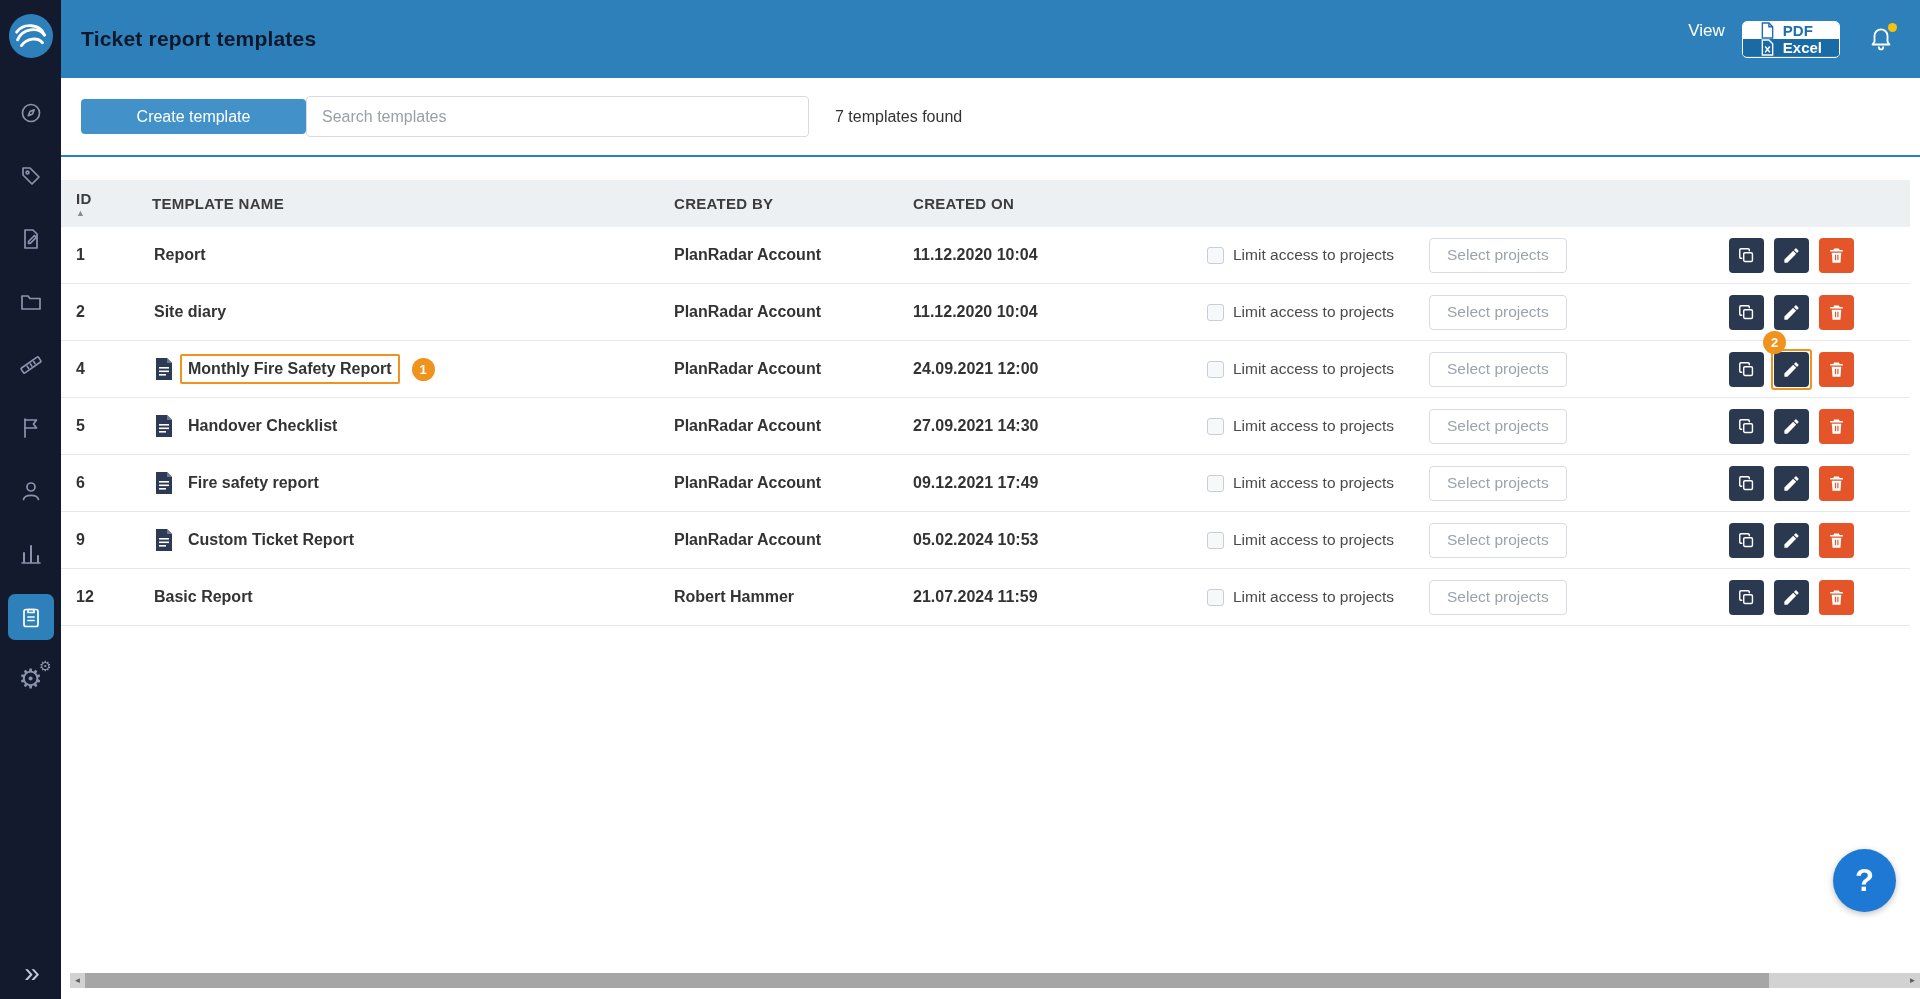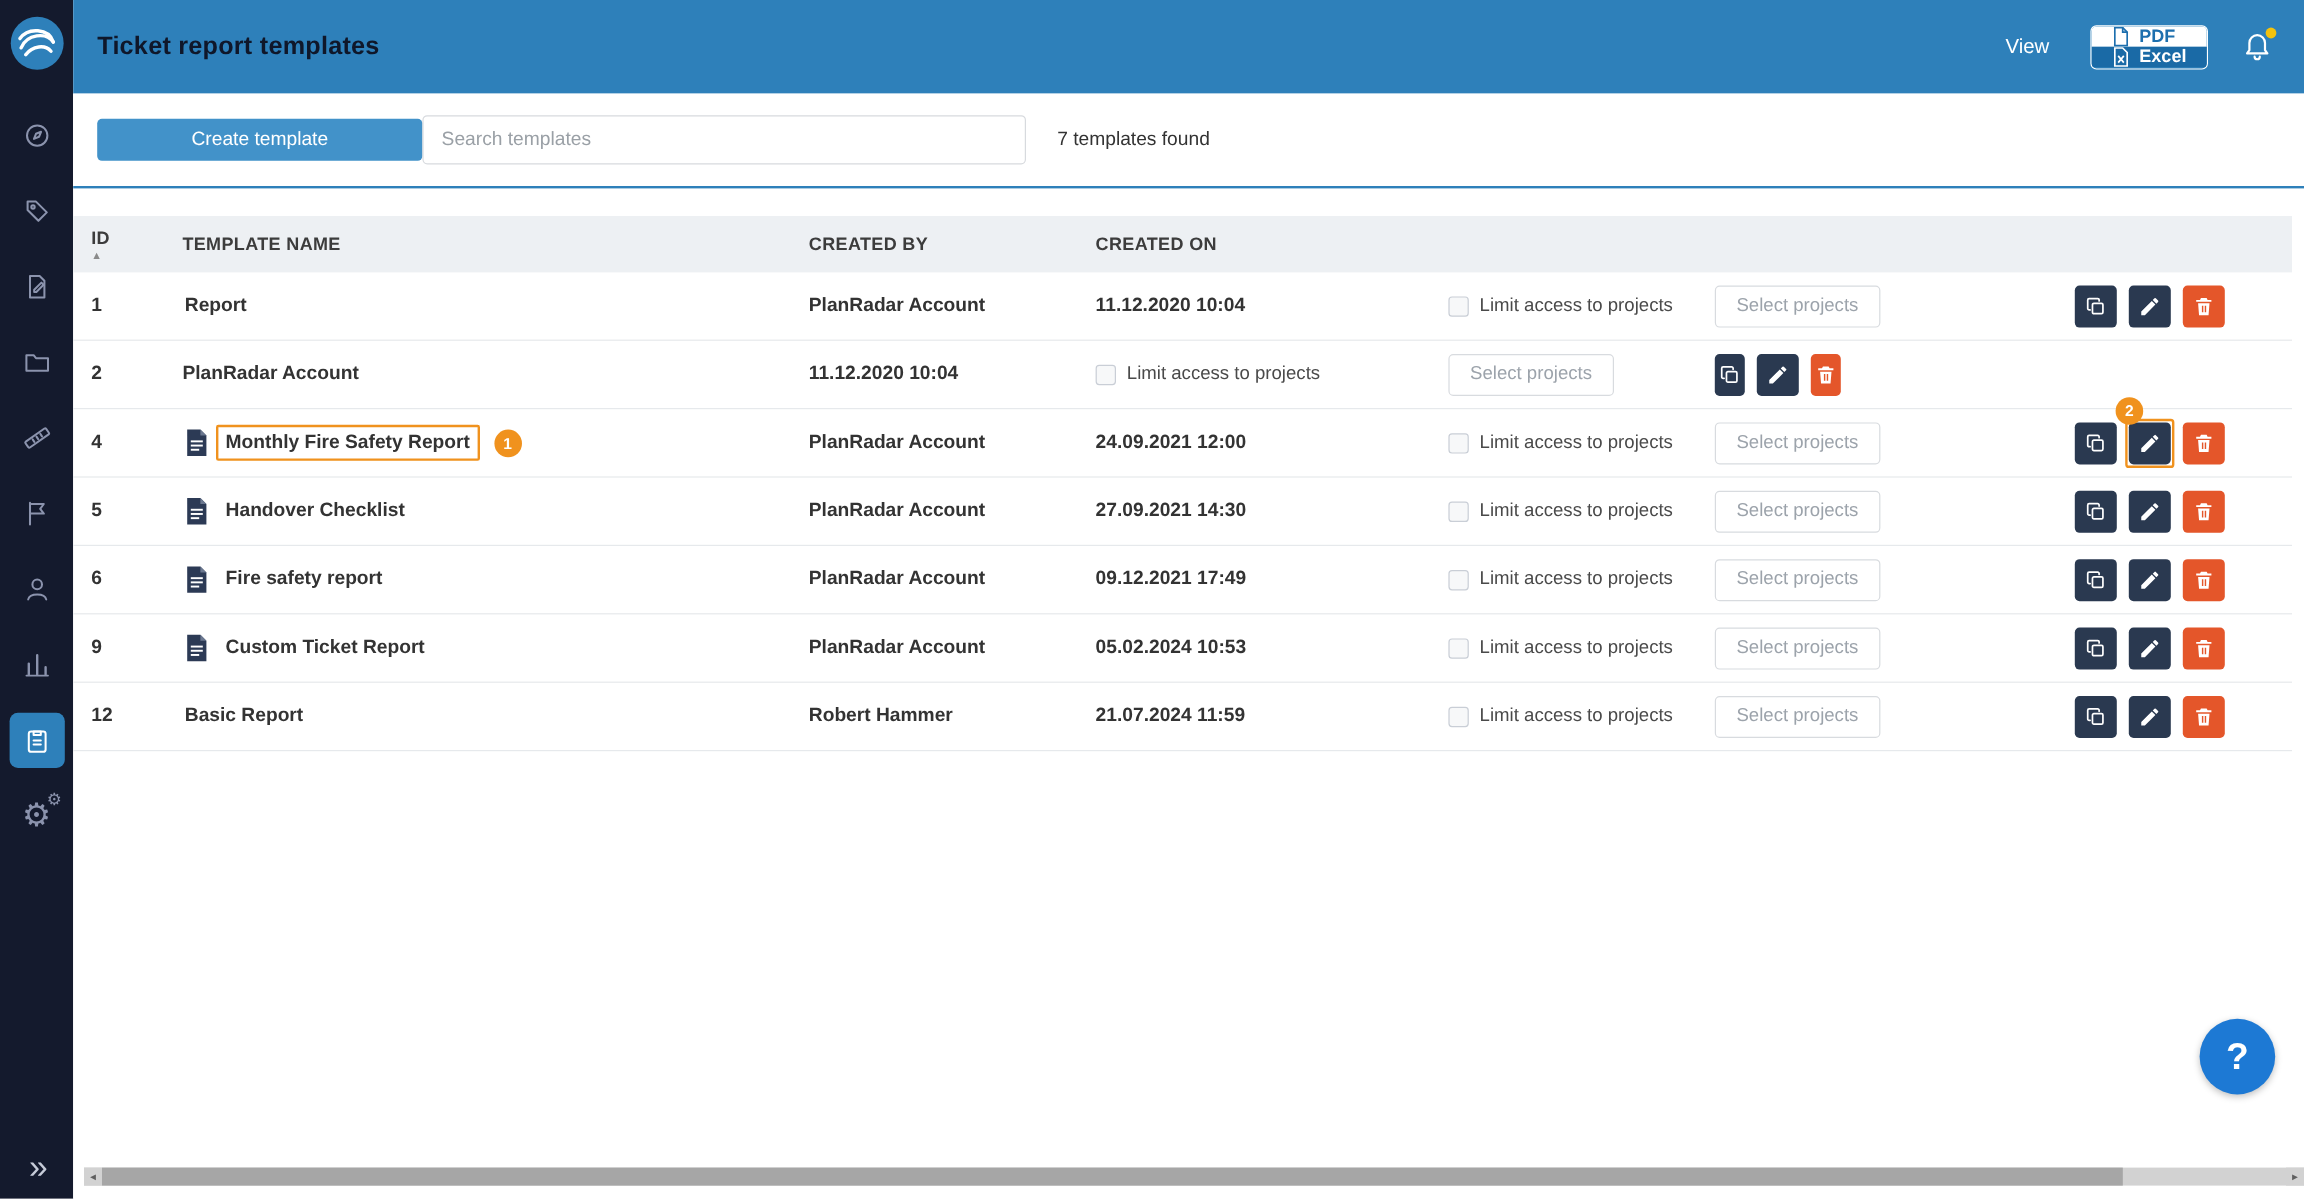--- a/index.html
+++ b/index.html
@@ -45,21 +45,21 @@
   
   .main { flex: 1; display: flex; flex-direction: column; position: relative; background: #fff; }
 
   
   .topbar {
     height: 78px; background: #2e80ba;
     display: flex; align-items: center;
     padding: 0 26px 0 20px; flex-shrink: 0;
   }
   .page-title { color: #0f172a; font-size: 21px; font-weight: 700; letter-spacing: 0.2px; }
-  .view-group { margin-left: auto; display: flex; align-items: center; gap: 34px; }
+  .view-group { margin-left: auto; display: flex; gap: 17px; }
   .view-label { color: #fff; font-size: 17px; }
   .segmented { display: flex; border: 1px solid #ffffff; border-radius: 5px; overflow: hidden; height: 37px; flex-direction: column; }
   .seg {
     display: flex; align-items: center; gap: 8px; padding: 0 17px;
     font-size: 15px; font-weight: 700; border: none; cursor: pointer;
     font-family: "Liberation Sans", sans-serif;
   }
   .seg svg { width: 15px; height: 17px; }
   .seg.pdf { background: #ffffff; color: #1d6fae; }
   .seg.excel { background: #1a6aa6; color: #ffffff; }
@@ -69,21 +69,21 @@
     position: absolute; top: -2px; right: -3px;
     width: 9px; height: 9px; border-radius: 50%; background: #f4c20d;
   }
 
   
   .toolbar {
     height: 79px; display: flex; align-items: center;
     padding: 0 20px; border-bottom: 2px solid #2e80ba; flex-shrink: 0; background: #fff;
   }
   .create-btn {
-    width: 271px; height: 35px;
+    width: 225px; height: 35px;
     background: #4292c9; color: #fff; border: none; border-radius: 4px;
     font-size: 16px; cursor: pointer; font-family: "Liberation Sans", sans-serif;
   }
   .search-input {
     width: 503px; height: 41px;
     border: 1px solid #d7dade; border-radius: 4px;
     padding: 0 15px; font-size: 16px; color: #333;
     font-family: "Liberation Sans", sans-serif; outline: none;
   }
   .search-input::placeholder { color: #9aa0a6; }
@@ -333,20 +333,25 @@
       </span>
       <button class="action-btn action-delete">
         <svg viewBox="0 0 24 24" fill="currentColor">
           <path d="M9 3h6l1 2h4v2H4V5h4l1-2zM6 8.5h12L17 21H7L6 8.5zm4 2.5v7h1.5v-7H10zm3 0v7h1.5v-7H13z"></path>
         </svg>
       </button>
     </div>
   </div>
           <div class="trow">
     <div class="cell cell-id">2</div>
+    <div class="cell cell-name">
+
+      <span class="name-text">Site diary</span>
+
+    </div>
     <div class="cell cell-by">PlanRadar Account</div>
     <div class="cell cell-on">11.12.2020 10:04</div>
     <div class="cell cell-limit">
       <span class="checkbox"></span>
       <span>Limit access to projects</span>
     </div>
     <div class="cell">
       <button class="select-btn">Select projects</button>
     </div>
     <div class="cell cell-actions">

